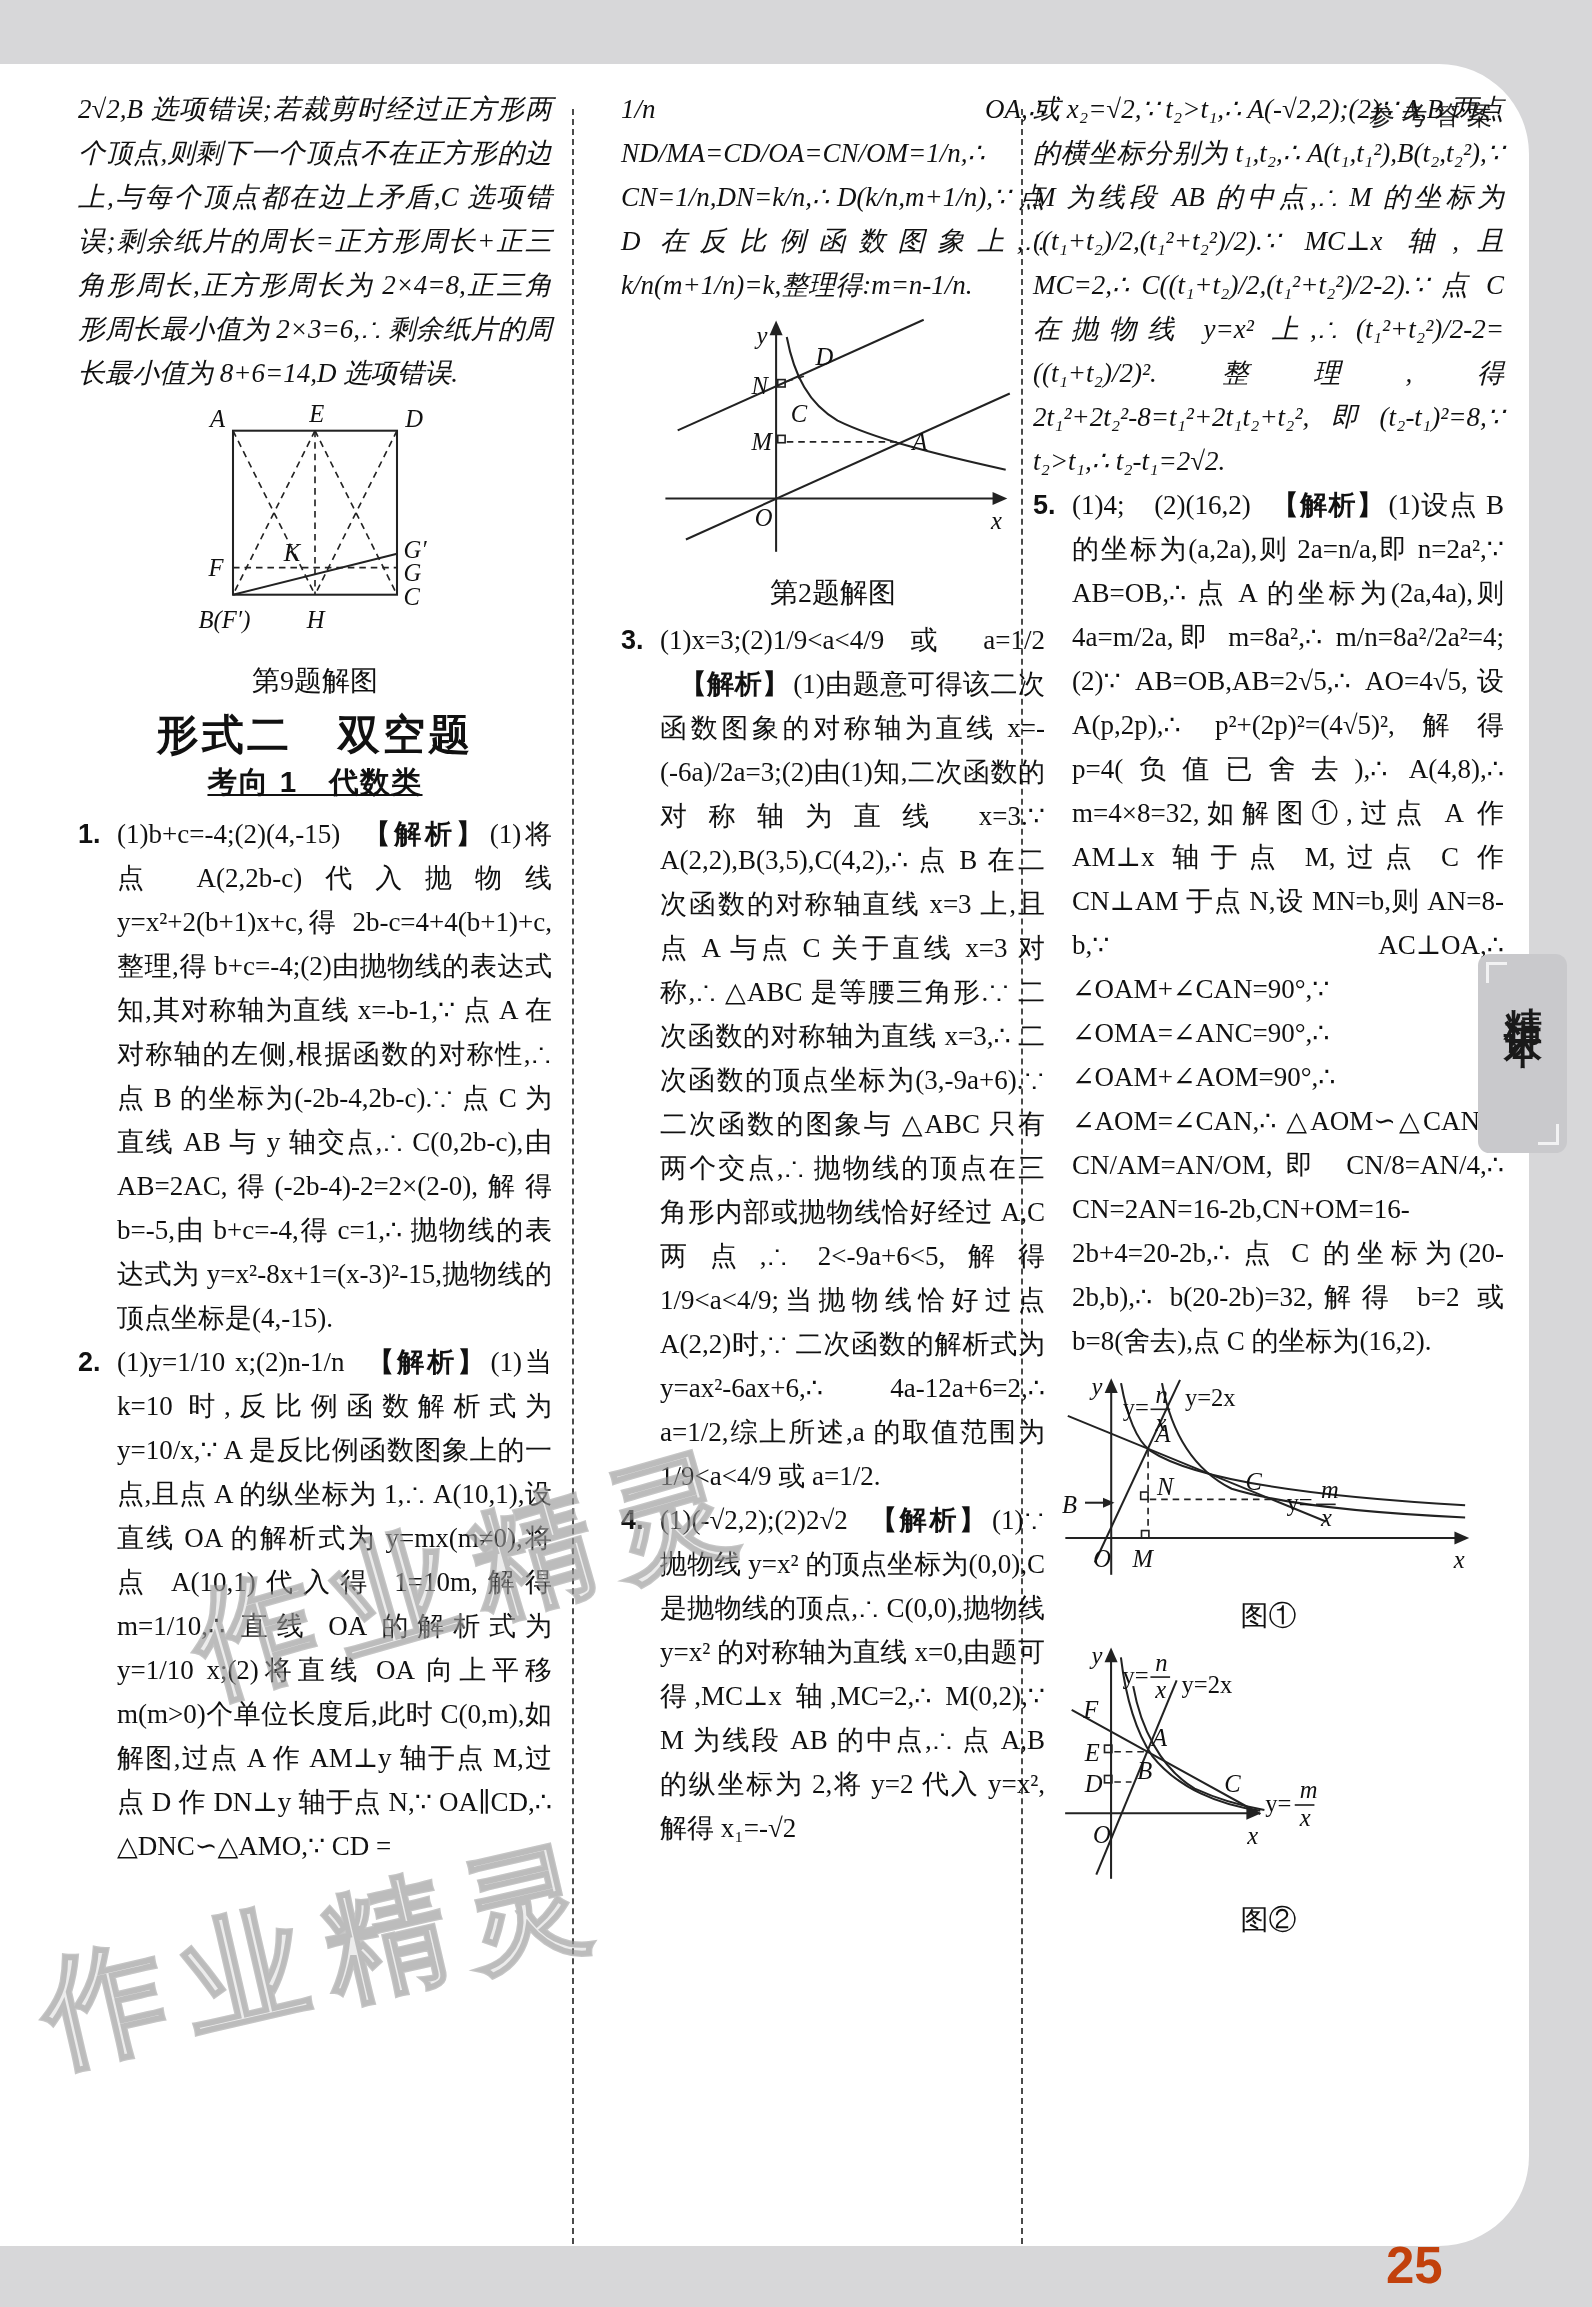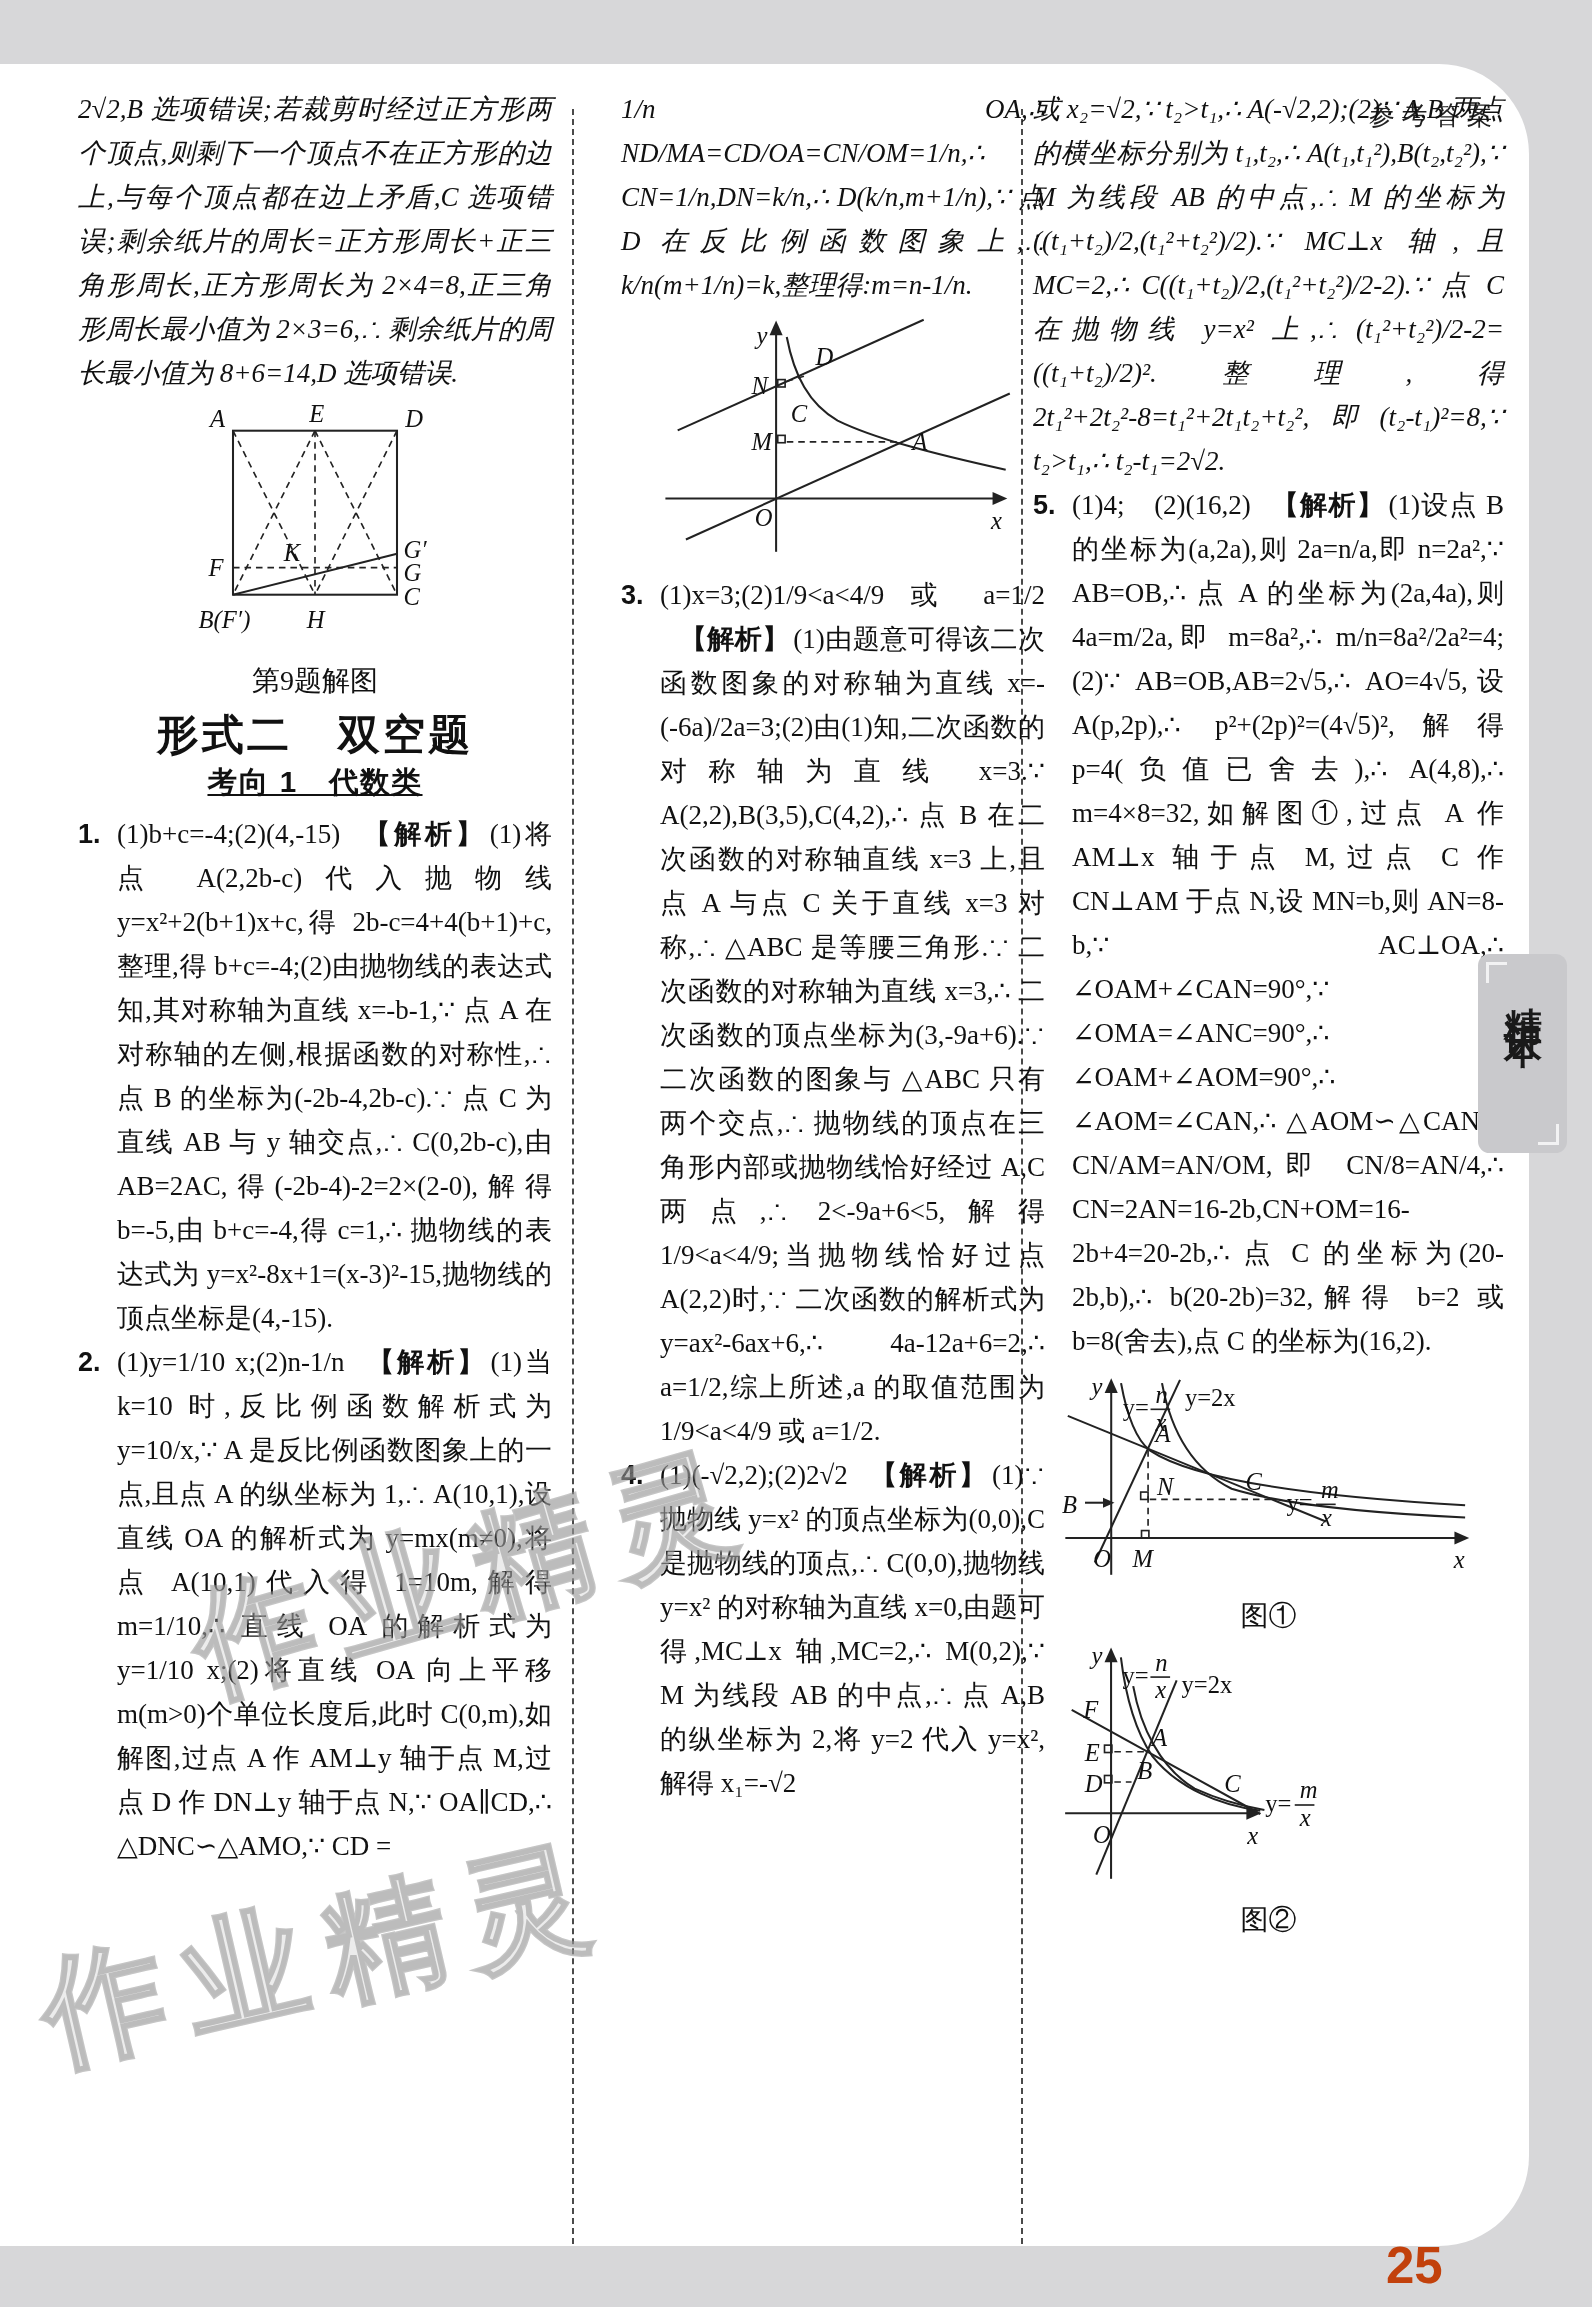--- a/index.html
+++ b/index.html
@@ -143,20 +143,21 @@
         <text x="126" y="36">y</text>
         <text x="412" y="262">x</text>
         <text x="124" y="258">O</text>
         <text x="120" y="166">M</text>
         <text x="120" y="98">N</text>
         <text x="168" y="132">C</text>
         <text x="198" y="62">D</text>
         <text x="316" y="166">A</text>
       </svg>
     </div>
+    <div class="figcap">第2题解图</div>
 
     <div class="item">
       <span class="num">3.</span><span>(1)x=3;(2)1/9&lt;a&lt;4/9 或 a=1/2</span><span class="lbl">【解析】</span><span>(1)由题意可得该二次函数图象的对称轴为直线 x=-(-6a)/2a=3;(2)由(1)知,二次函数的对称轴为直线 x=3.∵ A(2,2),B(3,5),C(4,2),∴ 点 B 在二次函数的对称轴直线 x=3 上,且点 A 与点 C 关于直线 x=3 对称,∴ △ABC 是等腰三角形.∵ 二次函数的对称轴为直线 x=3,∴ 二次函数的顶点坐标为(3,-9a+6).∵ 二次函数的图象与 △ABC 只有两个交点,∴ 抛物线的顶点在三角形内部或抛物线恰好经过 A,C 两点,∴ 2&lt;-9a+6&lt;5,解得 1/9&lt;a&lt;4/9;当抛物线恰好过点 A(2,2)时,∵ 二次函数的解析式为 y=ax²-6ax+6,∴ 4a-12a+6=2,∴ a=1/2,综上所述,a 的取值范围为 1/9&lt;a&lt;4/9 或 a=1/2.</span>
     </div>
 
     <div class="item">
       <span class="num">4.</span><span>(1)(-√2,2);(2)2√2</span><span class="lbl">【解析】</span><span>(1)∵ 抛物线 y=x² 的顶点坐标为(0,0),C 是抛物线的顶点,∴ C(0,0),抛物线 y=x² 的对称轴为直线 x=0,由题可得,MC⊥x 轴,MC=2,∴ M(0,2),∵ M 为线段 AB 的中点,∴ 点 A,B 的纵坐标为 2,将 y=2 代入 y=x²,解得 x₁=-√2</span>
     </div>
   </div>
 

